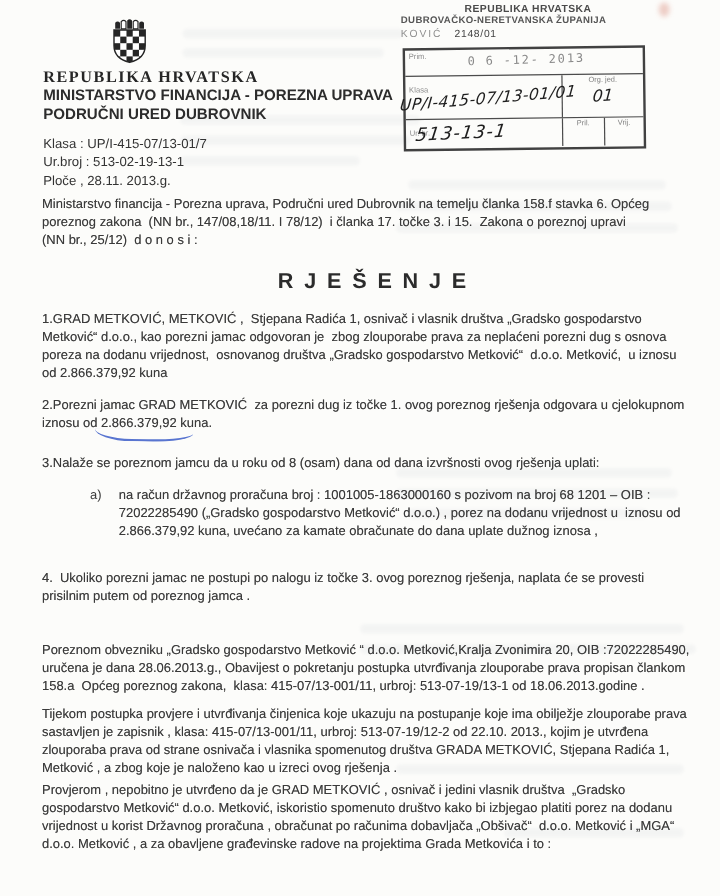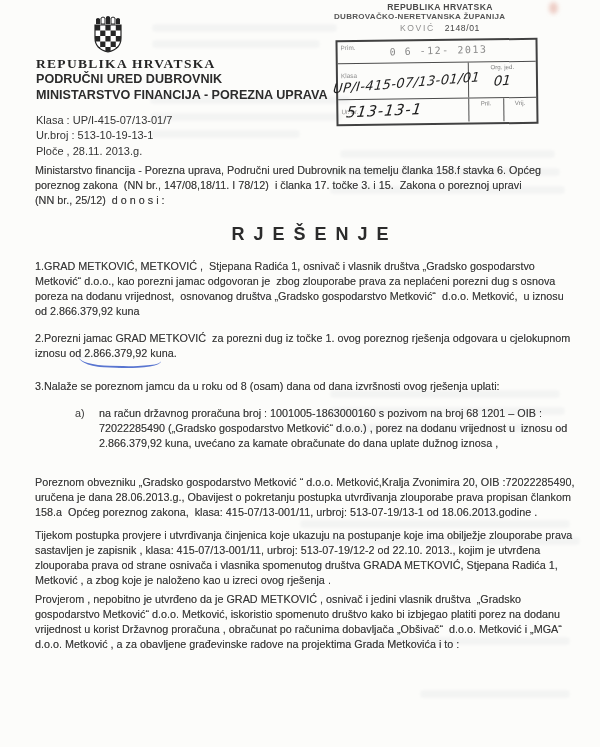--- a/index.html
+++ b/index.html
@@ -18,21 +18,21 @@
   .letterhead{position:absolute; left:36px; top:56px; width:300px;}
   .lh-country{font-family:"Liberation Serif", serif; font-weight:bold;
               font-size:13.5px; letter-spacing:1.3px; color:#262626; line-height:16px;}
   .lh-line{font-weight:bold; font-size:12.6px; color:#2c2c2c; line-height:15.5px;}
   .refblock{position:absolute; left:36px; top:113px; font-size:11px;
             line-height:15.4px; color:#333;}
   
   .stamp{position:absolute; left:334px; top:2px; width:212px; color:#4a4a4a;}
   .st-h1{font-weight:bold; font-size:8.6px; text-align:center; letter-spacing:.4px; line-height:10px;}
   .st-h2{font-weight:bold; font-size:8px; text-align:left; letter-spacing:.3px; line-height:10px; color:#555;}
-  .st-h3{font-size:8.6px; text-align:center; letter-spacing:1.6px; line-height:11px; margin-top:1px;}
+  .st-h3{font-size:8.6px; letter-spacing:1.6px; line-height:11px; margin-top:1px;}
   .st-h3 .faded{color:#8f8f8f;}
   .st-h3 .num{color:#444; margin-left:10px; letter-spacing:.6px;}
   .st-box{position:relative; margin:5px 0 0 2px; width:198px; height:82px;
           border:2px solid #414141; transform:rotate(-.7deg); background:rgba(255,255,255,.0);}
   .st-row{position:relative; display:flex; border-bottom:1.5px solid #4b4b4b;}
   .st-row:last-child{border-bottom:none;}
   .r1{height:21px;} .r2{height:35px;} .r3{height:23px;}
   .cell-label{font-size:6.4px; color:#8d8d8d; padding:2px 0 0 3px;}
   .left-cell{width:130px; border-right:1.5px solid #4b4b4b; position:relative;}
   .right-cell{flex:1; position:relative;}
@@ -123,26 +123,26 @@
         <rect x="3" y="32" width="5.2" height="5.5"></rect>
           <rect x="13.4" y="32" width="5.2" height="5.5"></rect>
           <rect x="23.8" y="32" width="5.2" height="5.5"></rect>
       </g>
     </g>
     <path d="M3,10 L29,10 L29,23 Q29,34 16,37 Q3,34 3,23 Z" fill="none" stroke="#262626" stroke-width="1.2"></path>
   </svg>
 
   <div class="letterhead">
     <div class="lh-country">REPUBLIKA HRVATSKA</div>
+    <div class="lh-line">MINISTARSTVO FINANCIJA - POREZNA UPRAVA</div>
     <div class="lh-line">PODRUČNI URED DUBROVNIK</div>
-    <div class="lh-line">MINISTARSTVO FINANCIJA - POREZNA UPRAVA</div>
   </div>
   <div class="refblock">
     <div>Klasa : UP/I-415-07/13-01/7</div>
-    <div>Ur.broj : 513-10-19-13-1</div>
+    <div>Ur.broj : 513-02-19-13-1</div>
     <div>Ploče , 28.11. 2013.g.</div>
   </div>
 
   <div class="stamp">
     <div class="st-h1">REPUBLIKA HRVATSKA</div>
     <div class="st-h2">DUBROVAČKO-NERETVANSKA ŽUPANIJA</div>
     <div class="st-h3"><span class="faded">KOVIĆ</span><span class="num">2148/01</span></div>
     <div class="st-box">
       <div class="st-row r1">
         <span class="cell-label">Prim.</span>
@@ -186,20 +186,22 @@
 od 2.866.379,92 kuna</p>
     <p class="para p-two"><span>2.Porezni jamac GRAD METKOVIĆ  za porezni dug iz točke 1. ovog poreznog rješenja odgovara u cjelokupnom
 iznosu od </span><span class="amt"><span>2.866.379,92</span><span class="blue-curve"></span></span><span> kuna.</span></p>
     <p class="para p-three">3.Nalaže se poreznom jamcu da u roku od 8 (osam) dana od dana izvršnosti ovog rješenja uplati:</p>
     <div class="item">
       <span class="item-label">a)</span>
       <p class="para item-text">na račun državnog proračuna broj : 1001005-1863000160 s pozivom na broj 68 1201 – OIB :
 72022285490 („Gradsko gospodarstvo Metković“ d.o.o.) , porez na dodanu vrijednost u  iznosu od
 2.866.379,92 kuna, uvećano za kamate obračunate do dana uplate dužnog iznosa ,</p>
     </div>
+    <p class="para p-four">4.  Ukoliko porezni jamac ne postupi po nalogu iz točke 3. ovog poreznog rješenja, naplata će se provesti
+prisilnim putem od poreznog jamca .</p>
     <p class="para p-ob1">Poreznom obvezniku „Gradsko gospodarstvo Metković “ d.o.o. Metković,Kralja Zvonimira 20, OIB :72022285490,
 uručena je dana 28.06.2013.g., Obavijest o pokretanju postupka utvrđivanja zlouporabe prava propisan člankom
 158.a  Općeg poreznog zakona,  klasa: 415-07/13-001/11, urbroj: 513-07-19/13-1 od 18.06.2013.godine .</p>
     <p class="para p-ob2">Tijekom postupka provjere i utvrđivanja činjenica koje ukazuju na postupanje koje ima obilježje zlouporabe prava
 sastavljen je zapisnik , klasa: 415-07/13-001/11, urbroj: 513-07-19/12-2 od 22.10. 2013., kojim je utvrđena
 zlouporaba prava od strane osnivača i vlasnika spomenutog društva GRADA METKOVIĆ, Stjepana Radića 1,
 Metković , a zbog koje je naloženo kao u izreci ovog rješenja .</p>
     <p class="para p-ob3">Provjerom , nepobitno je utvrđeno da je GRAD METKOVIĆ , osnivač i jedini vlasnik društva  „Gradsko
 gospodarstvo Metković“ d.o.o. Metković, iskoristio spomenuto društvo kako bi izbjegao platiti porez na dodanu
 vrijednost u korist Državnog proračuna , obračunat po računima dobavljača „Obšivač“  d.o.o. Metković i „MGA“

